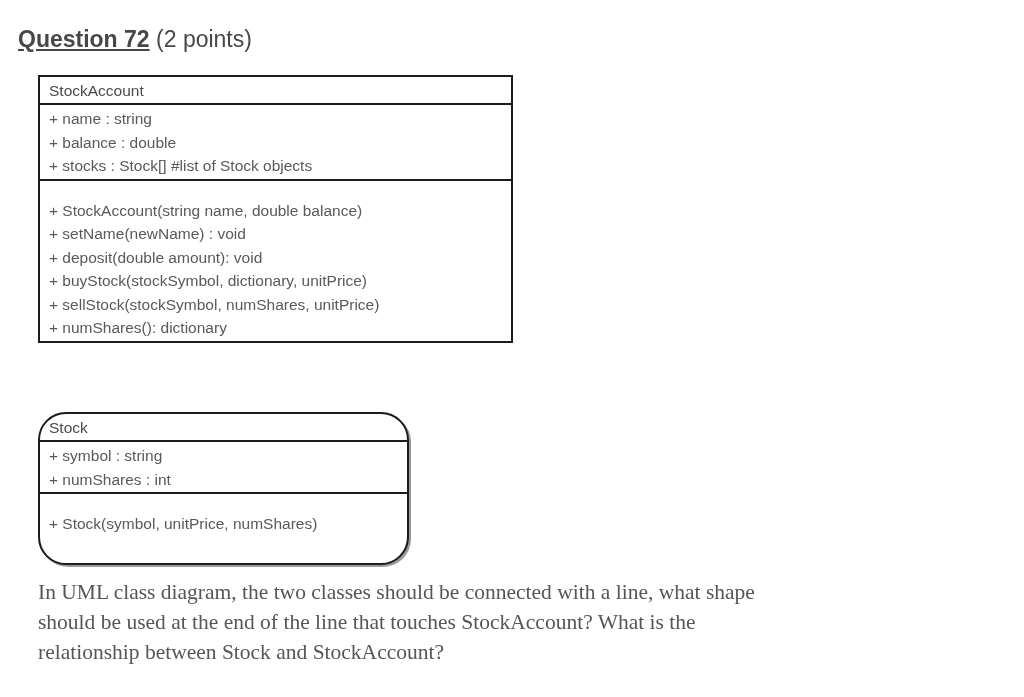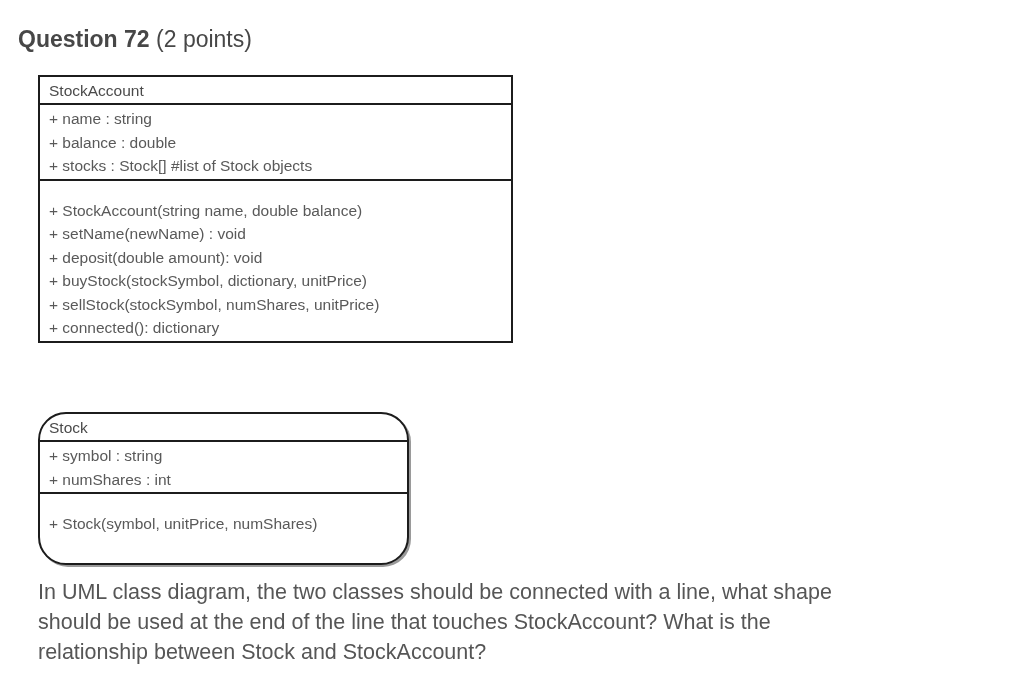--- a/index.html
+++ b/index.html
@@ -21,20 +21,21 @@
     top: 25px;
     margin: 0;
     font-size: 23px;
     line-height: 28px;
     font-weight: normal;
     color: #474747;
     white-space: nowrap;
   }
   .question-header .qtitle {
     font-weight: bold;
+    text-decoration: underline;
   }
   .question-header .qpoints {
     font-weight: normal;
   }
 
   
   .uml-box {
     position: absolute;
     box-sizing: border-box;
     border: 2px solid #1c1c1c;
@@ -76,20 +77,21 @@
   }
 
   
   .question-text {
     position: absolute;
     left: 38px;
     top: 577px;
     width: 960px;
     font-size: 21.5px;
     color: #565656;
+    font-family: Liberation Serif, serif;
   }
   .question-line {
     line-height: 30px;
     white-space: nowrap;
   }
 </style>
 </head>
 <body>
 
 <div class="page">
@@ -102,21 +104,21 @@
         <div class="uml-line">+ name : string</div>
         <div class="uml-line">+ balance : double</div>
         <div class="uml-line">+ stocks : Stock[] #list of Stock objects</div>
       </div>
     <div class="uml-methods">
         <div class="uml-line">+ StockAccount(string name, double balance)</div>
         <div class="uml-line">+ setName(newName) : void</div>
         <div class="uml-line">+ deposit(double amount): void</div>
         <div class="uml-line">+ buyStock(stockSymbol, dictionary, unitPrice)</div>
         <div class="uml-line">+ sellStock(stockSymbol, numShares, unitPrice)</div>
-        <div class="uml-line">+ connected(): dictionary</div>
+        <div class="uml-line">+ numShares(): dictionary</div>
       </div>
   </div>
 
   <div class="uml-box box-stock">
     <div class="uml-title">Stock</div>
     <div class="uml-attrs">
         <div class="uml-line">+ symbol : string</div>
         <div class="uml-line">+ numShares : int</div>
       </div>
     <div class="uml-methods">

